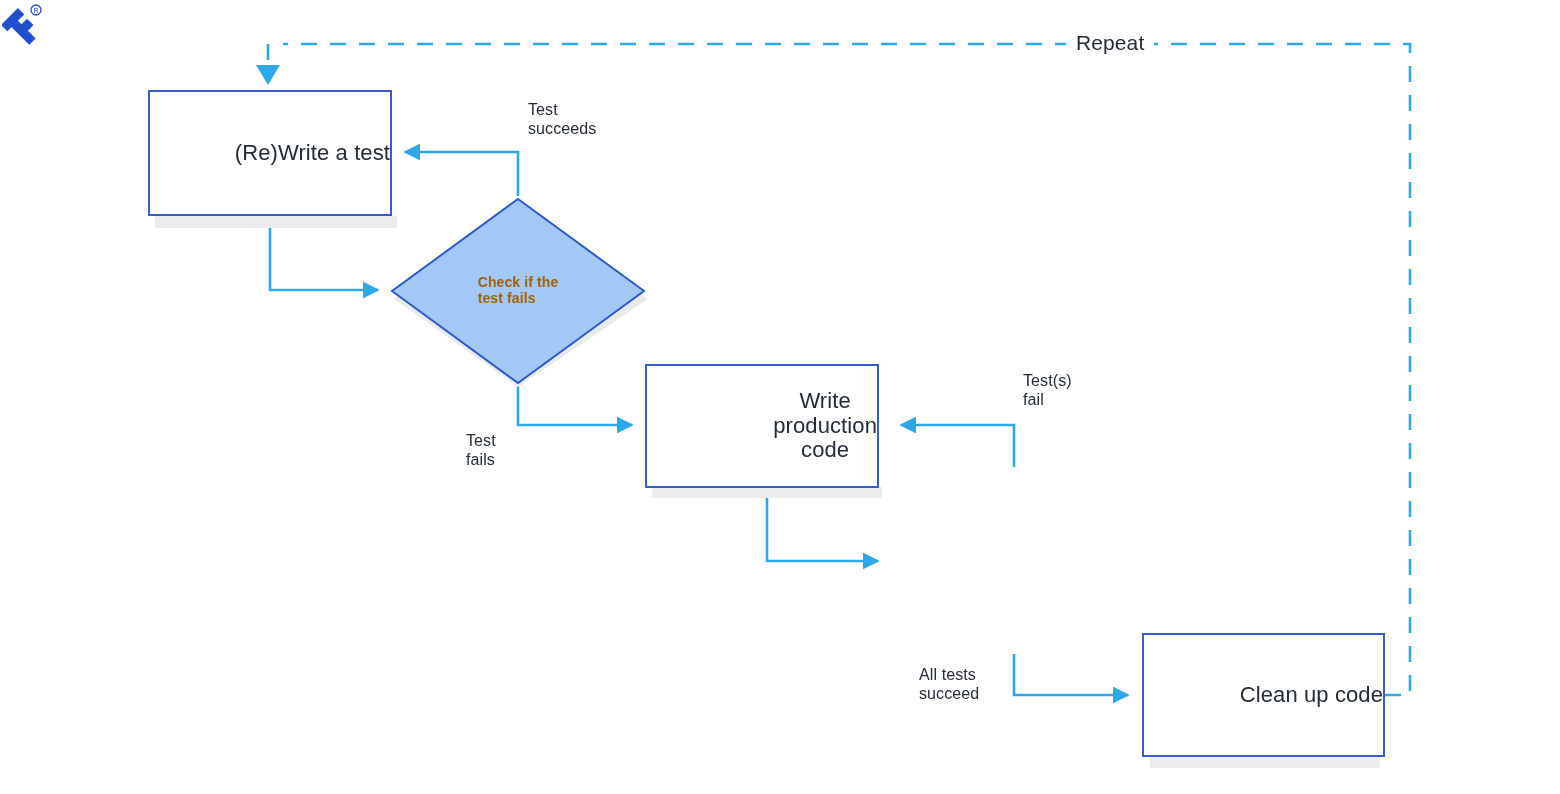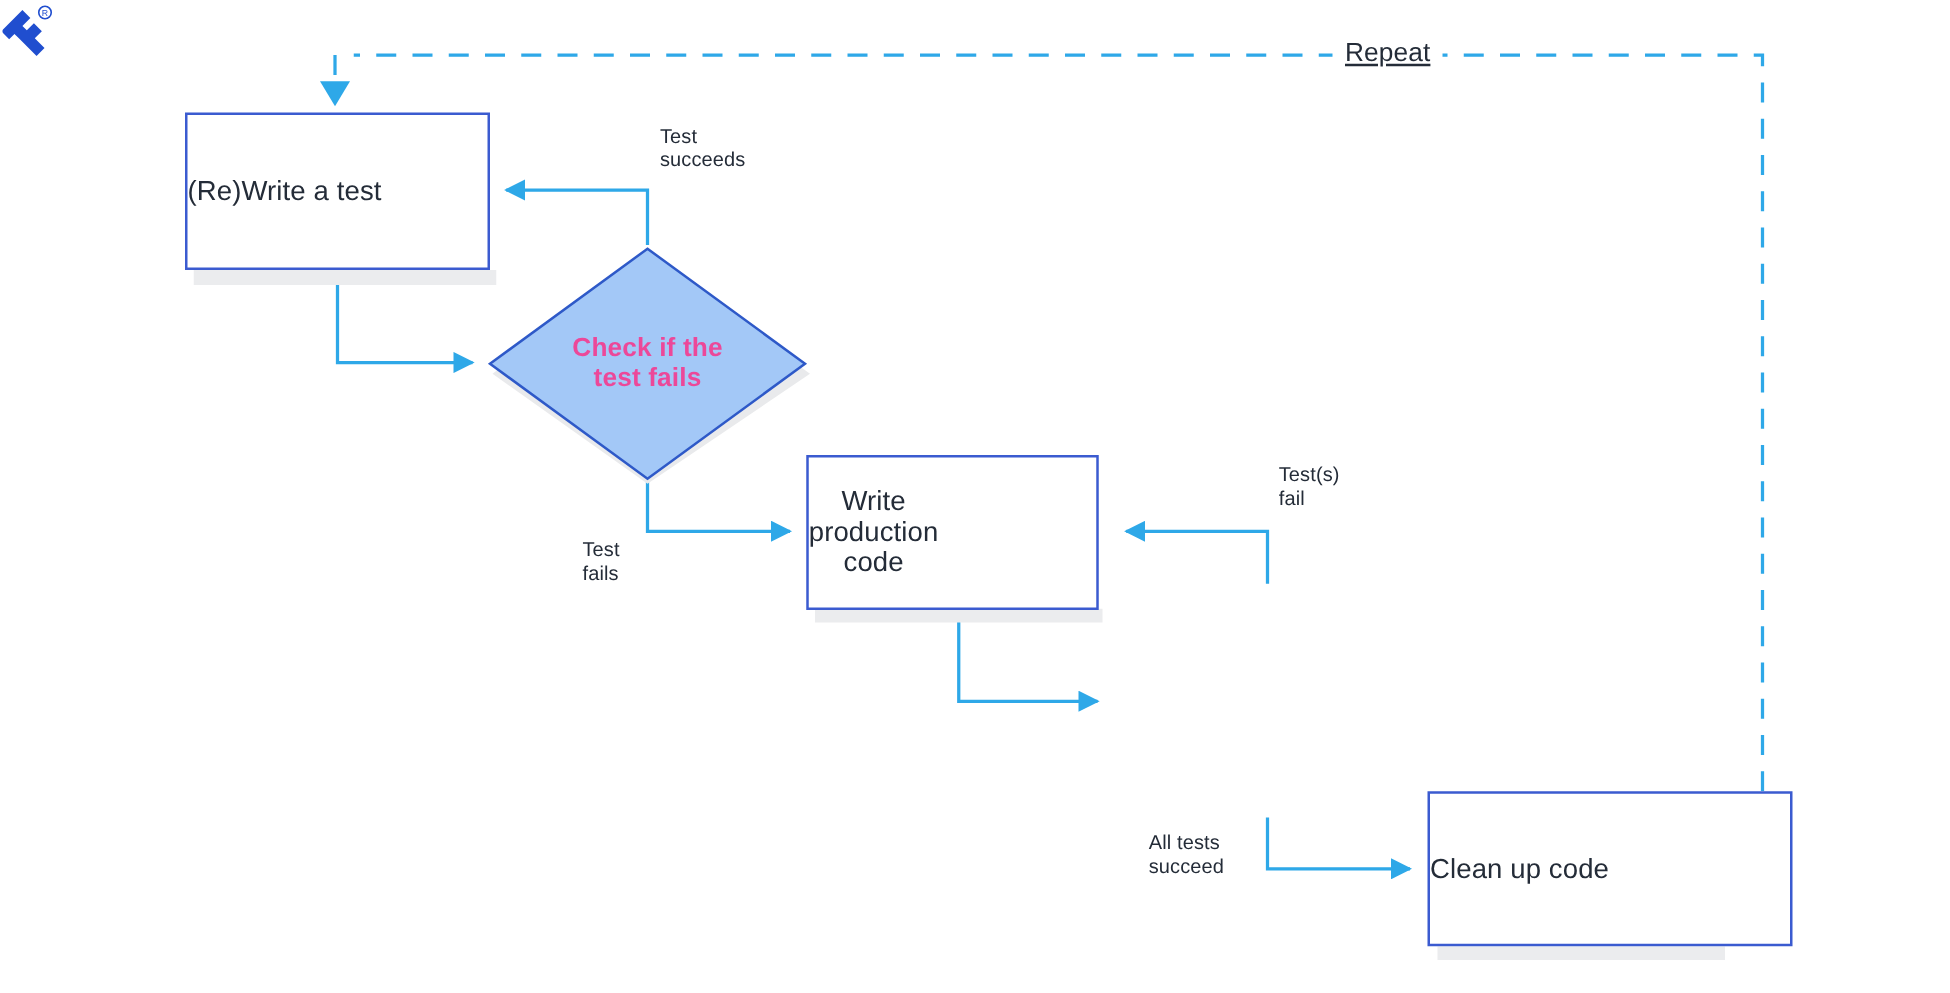--- a/index.html
+++ b/index.html
@@ -41,21 +41,21 @@
   
   .node {
     position: absolute;
     box-sizing: border-box;
   }
   .box {
     background: #ffffff;
     border: 2px solid #3b5bd0;
     display: flex;
     align-items: center;
-    justify-content: flex-start;
+    justify-content: flex-end;
     text-align: center;
     color: #242c38;
     font-size: 22px;
     line-height: 1.12;
     letter-spacing: .1px;
     z-index: 3;
   }
   .box-shadow {
     position: absolute;
     background: #ebecee;
@@ -75,25 +75,25 @@
   }
   .diamond-label {
     position: absolute;
     left: 0;
     top: 0;
     width: 100%;
     height: 100%;
     display: flex;
     align-items: center;
     justify-content: center;
-    text-align: center;
-    font-size: 21px;
+    text-align: left;
+    font-size: 14px;
     font-weight: bold;
     line-height: 1.14;
-    color: #ec4899;
+    color: #a16207;
     letter-spacing: .1px;
     pointer-events: none;
   }
 
   
   .edge-label {
     position: absolute;
     font-size: 16px;
     line-height: 1.18;
     color: #242c38;
@@ -102,21 +102,20 @@
     letter-spacing: .1px;
   }
   .repeat-label {
     position: absolute;
     font-size: 21px;
     color: #242c38;
     background: #ffffff;
     padding: 0 10px;
     z-index: 4;
     letter-spacing: .1px;
-    text-decoration: underline;
   }
 </style>
 </head>
 <body>
 
 <div id="canvas">
 
   <div class="logo">
     <svg width="46" height="46" viewBox="0 0 46 46" aria-hidden="true">
       <g transform="rotate(-45 23 23)">
@@ -169,21 +168,21 @@
 
   <div class="box-shadow" style="left:652px; top:487px; width:230px; height:11px;"></div>
   <div class="node box" style="left:645px; top:364px; width:234px; height:124px; white-space:pre-line;">
     <span style="white-space:pre-line;">Write
 production
 code</span>
   </div>
 
 
   <div class="box-shadow" style="left:1150px; top:757px; width:230px; height:11px;"></div>
-  <div class="node box" style="left:1142px; top:633px; width:292px; height:124px;">
+  <div class="node box" style="left:1142px; top:633px; width:243px; height:124px;">
     <span>Clean up code</span>
   </div>
 
   <div class="edge-label" style="left:528px; top:101px;">Test
 succeeds</div>
 
   <div class="edge-label" style="left:466px; top:432px;">Test
 fails</div>
 
   <div class="edge-label" style="left:1023px; top:372px;">Test(s)

